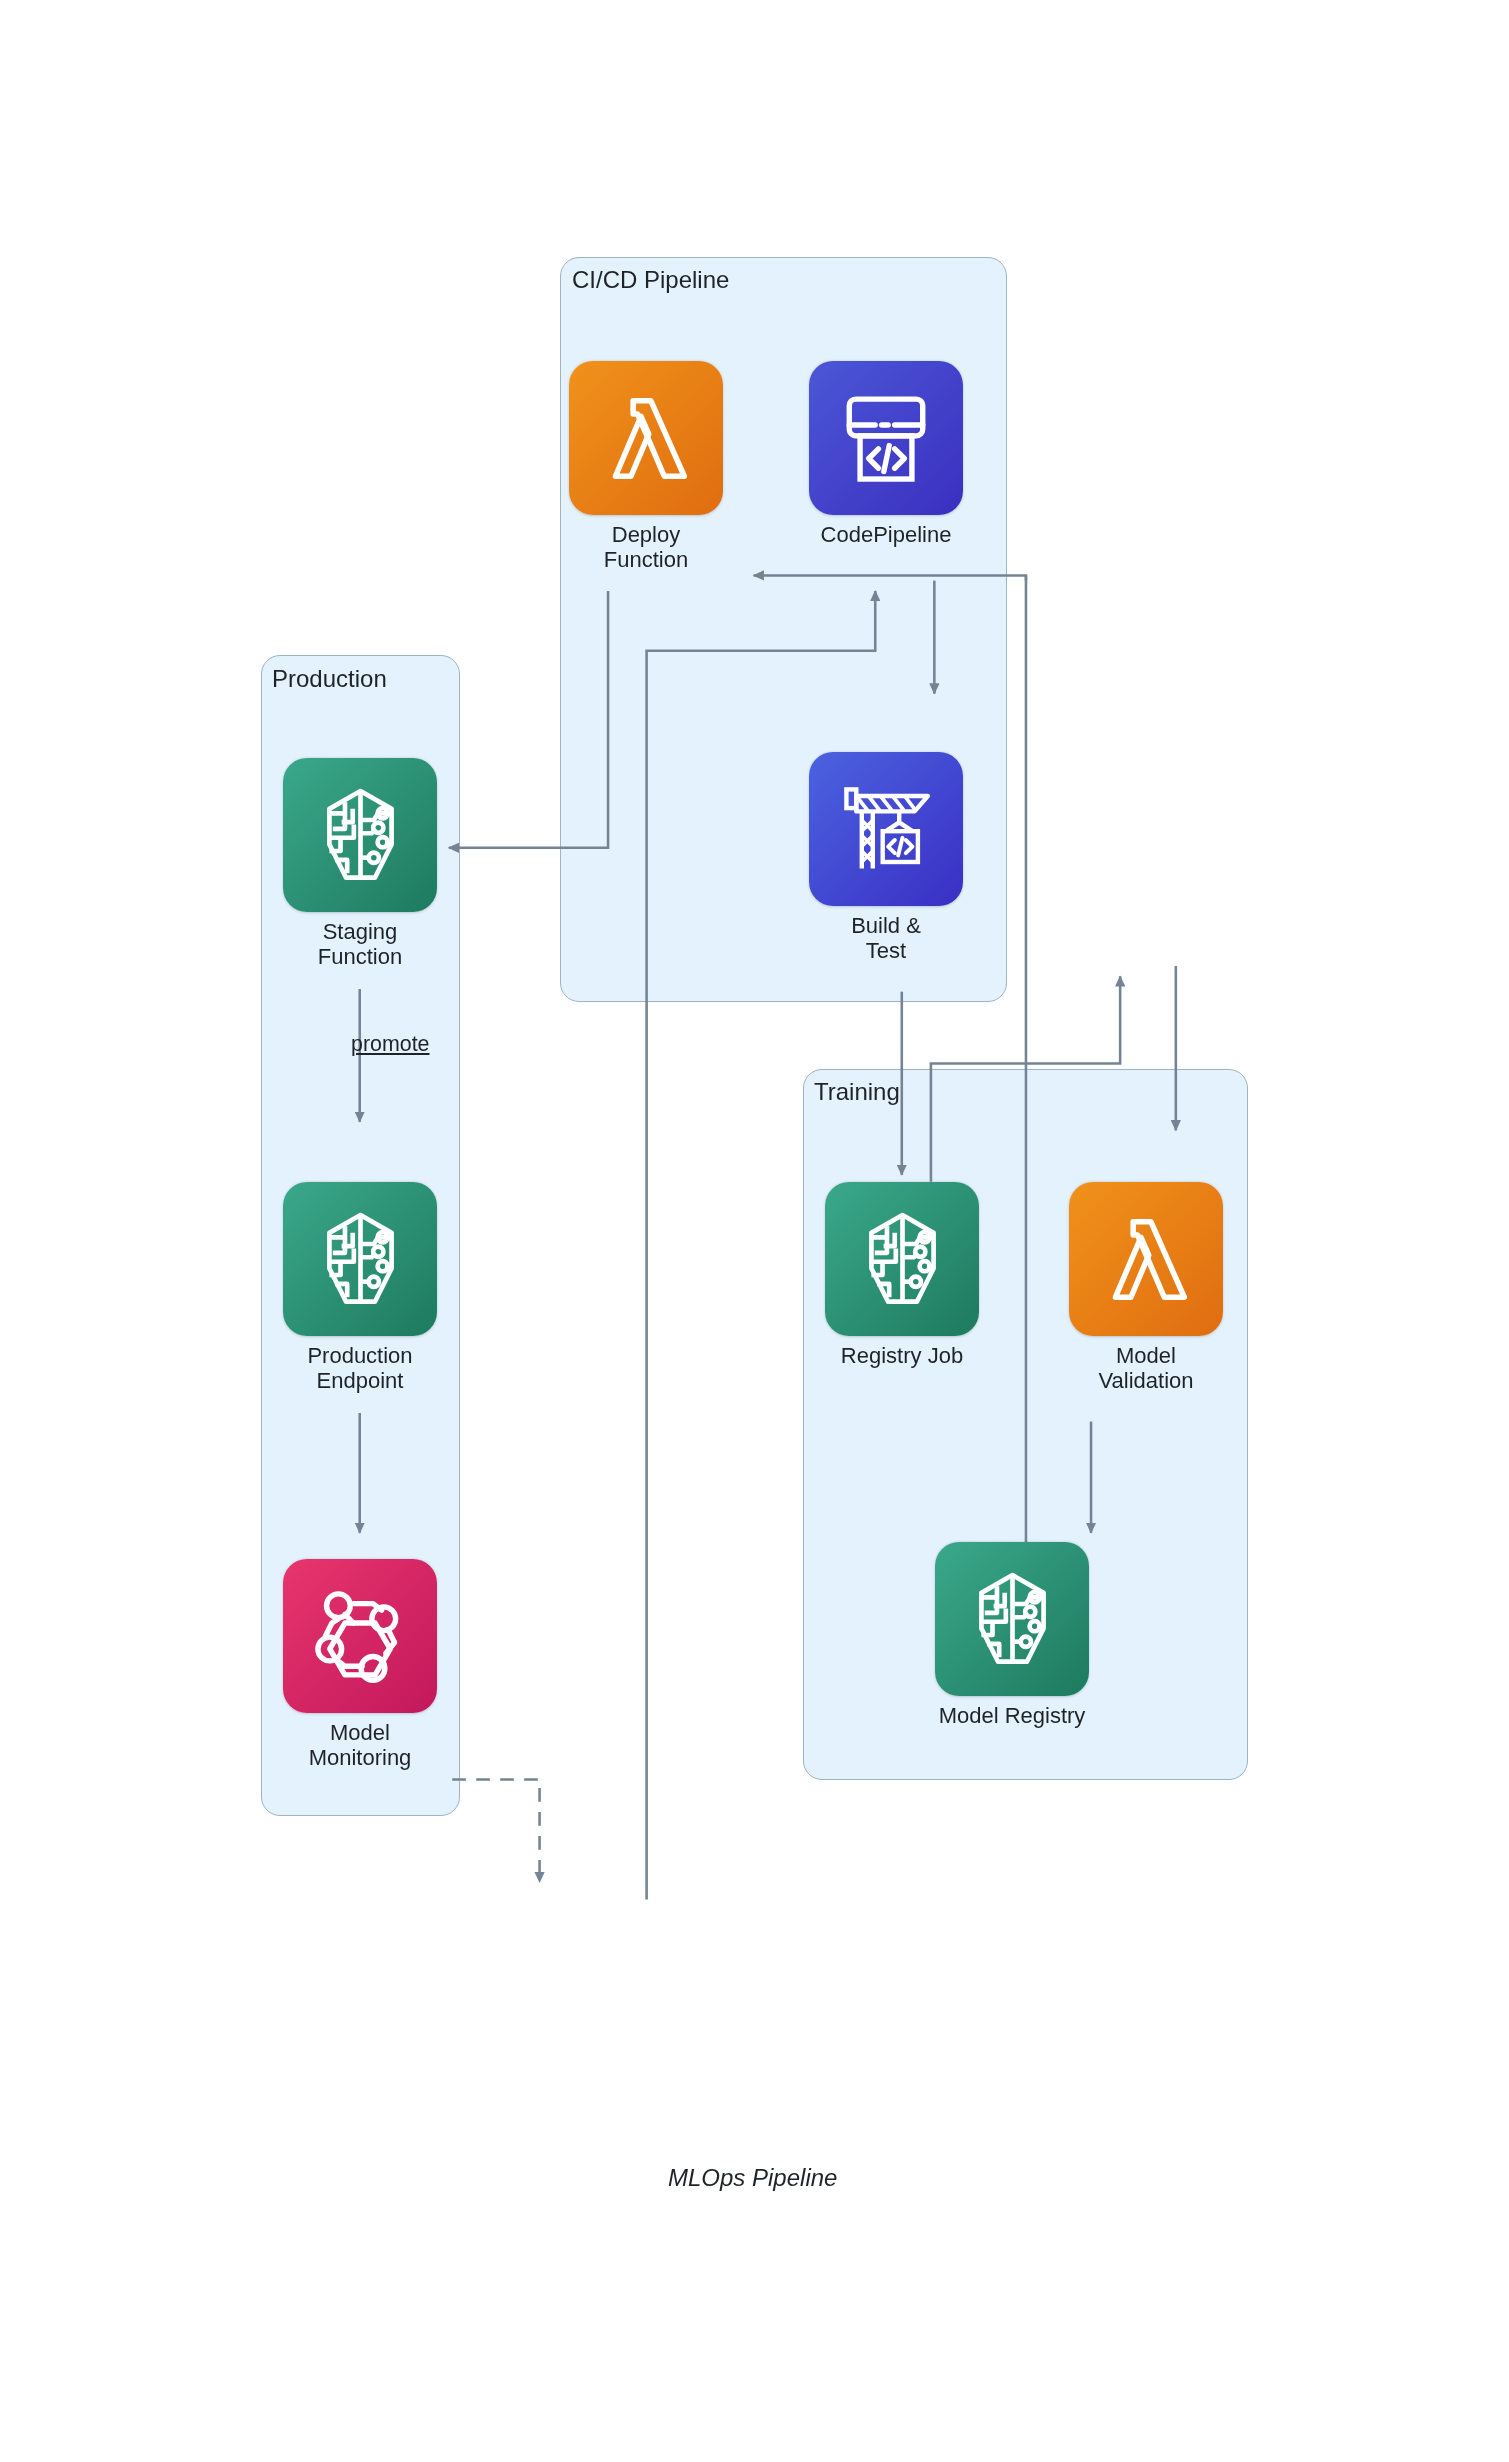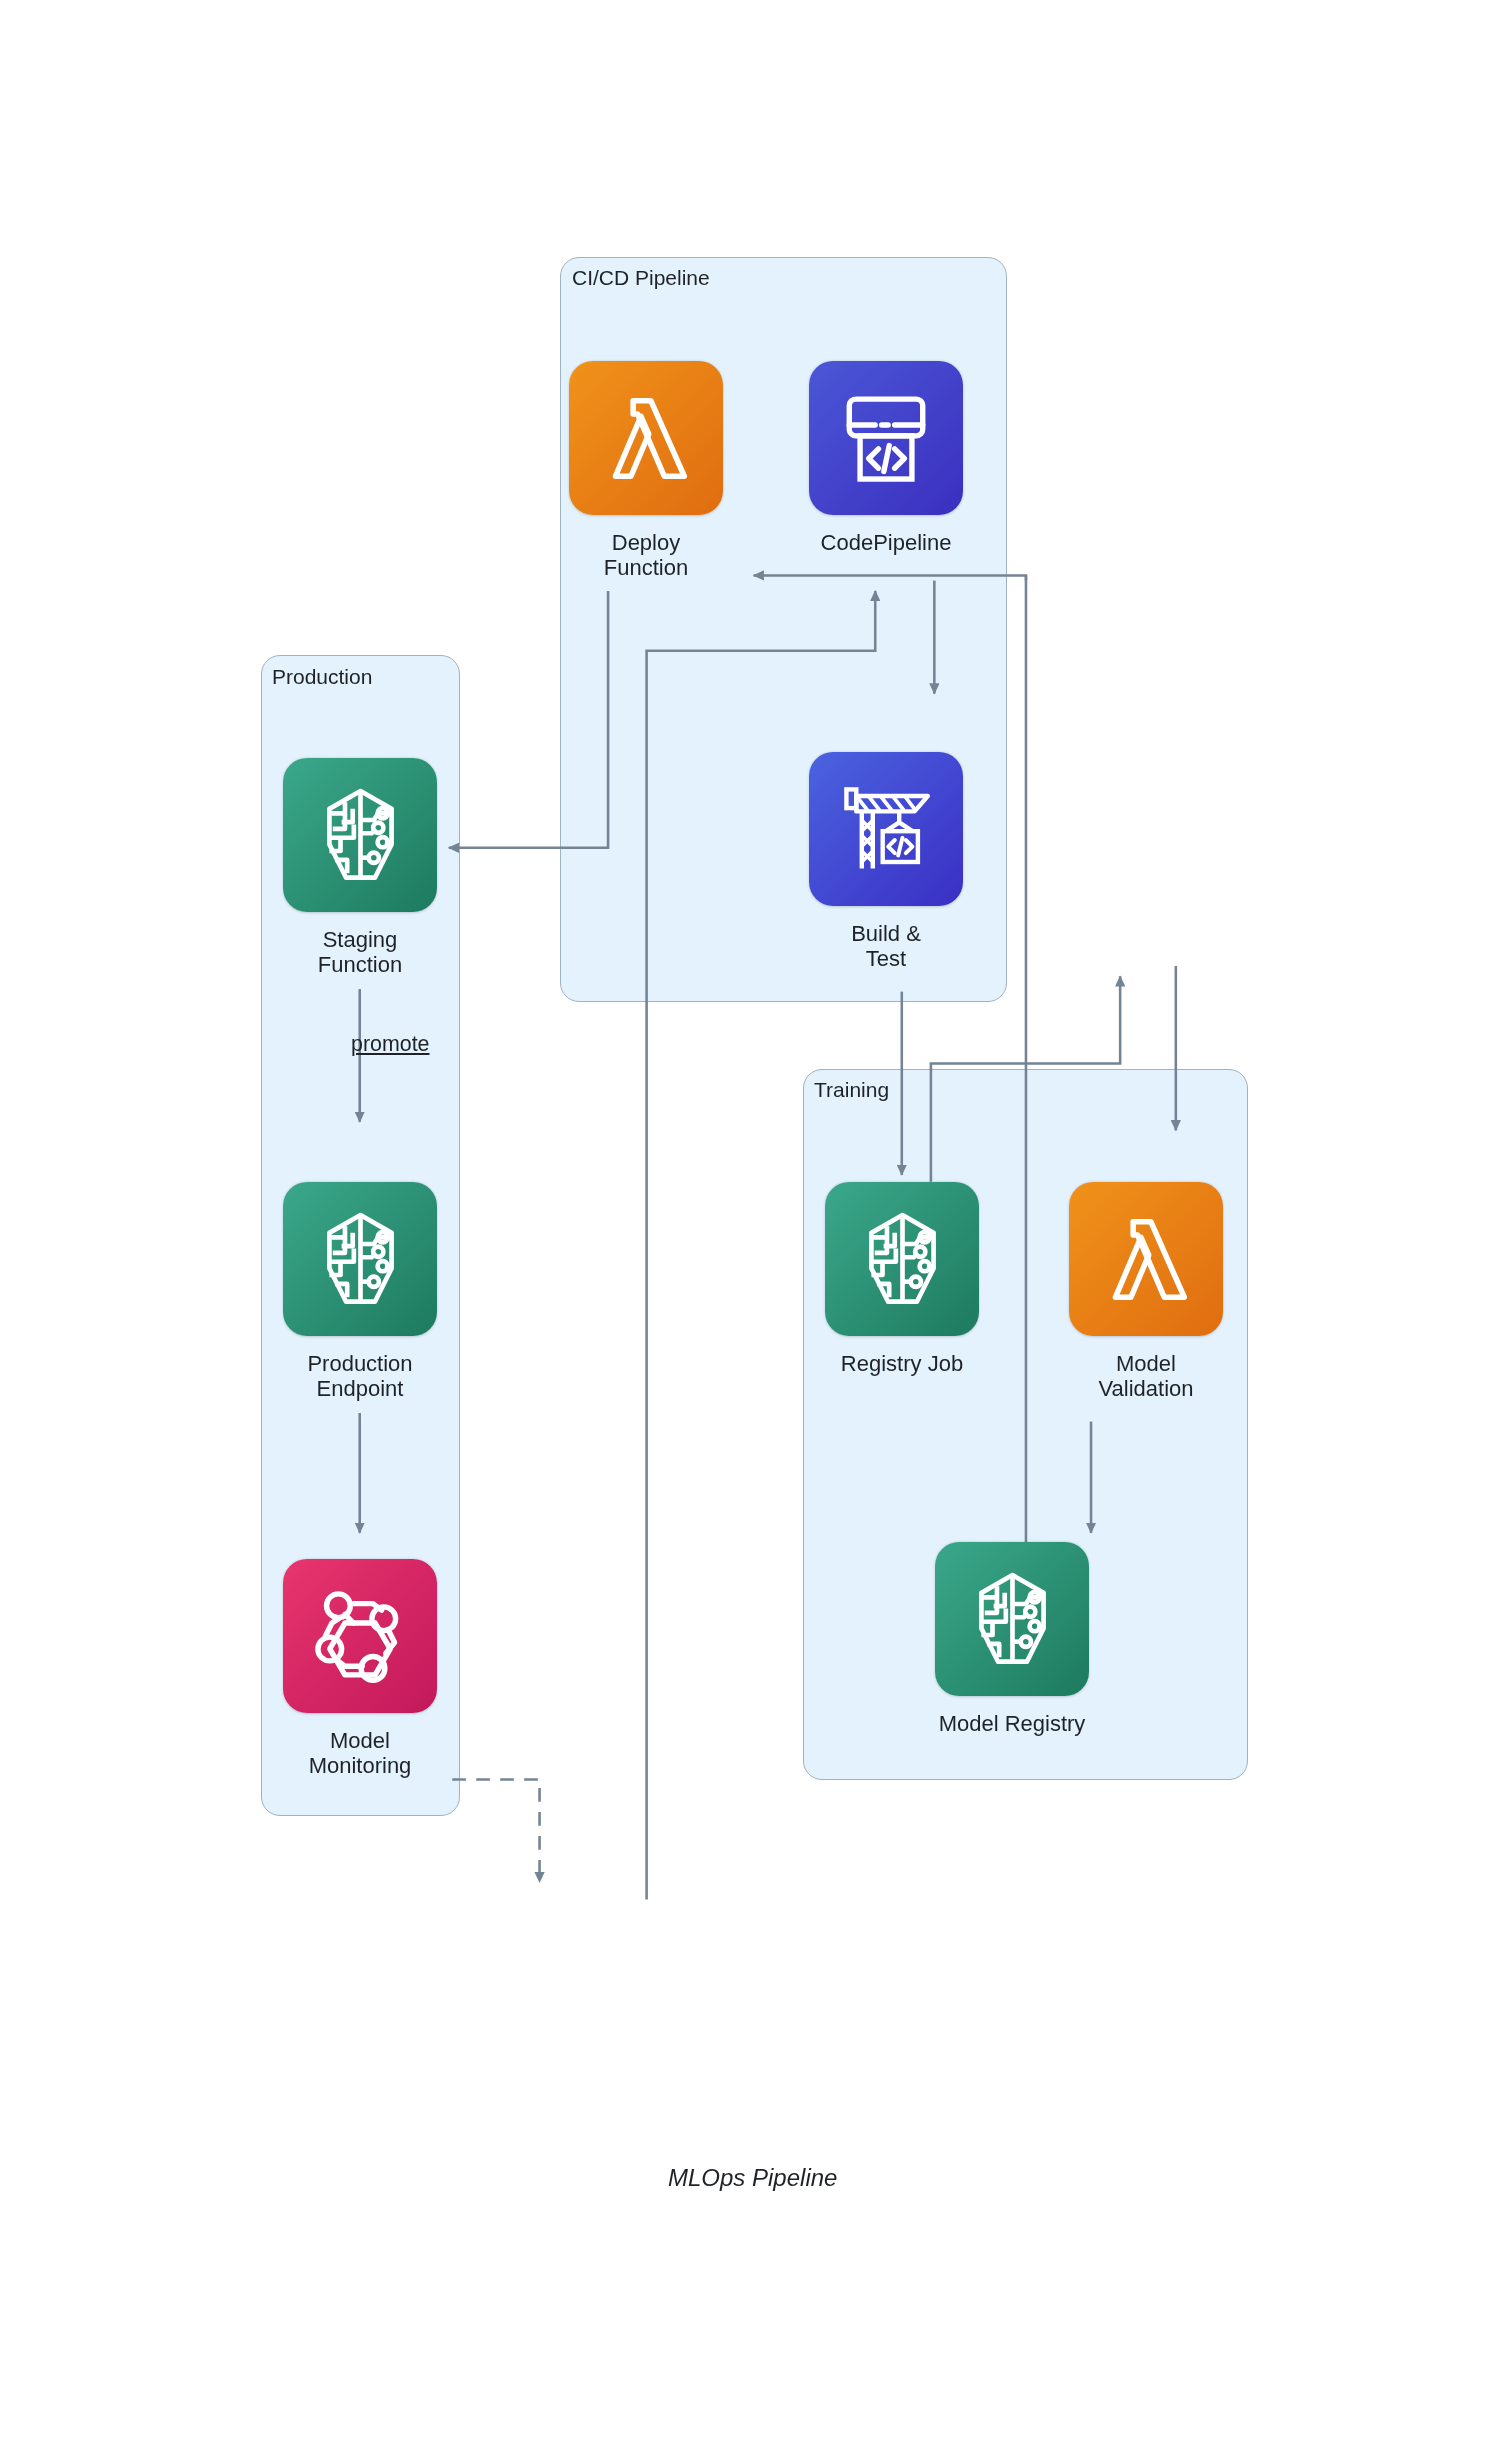--- a/index.html
+++ b/index.html
@@ -1,25 +1,25 @@
 <!DOCTYPE html>
 <html style="font-size:13.7px"><head>
 <meta charset="utf-8">
 <style>
   html,body{margin:0;padding:0;background:#ffffff;}
   body{font-family:"Liberation Sans","DejaVu Sans",sans-serif;}
   #stage{position:relative;width:1509px;height:2462px;background:#ffffff;overflow:hidden;}
 
   .group{position:absolute;background:#e3f2fd;border:1.4px solid #9fb3c0;border-radius:19px;box-sizing:border-box;}
-  .group-label{position:absolute;font-size:21px;color:#1f2328;white-space:nowrap;}
+  .group-label{position:absolute;font-size:24px;color:#1f2328;white-space:nowrap;}
 
   .node{position:absolute;display:flex;flex-direction:column;align-items:center;}
   .tile{width:154px;height:154px;border-radius:24px;display:flex;align-items:center;justify-content:center;box-shadow:0 0.9px 2.6px rgba(0,0,0,.18);}
   .tile svg{display:block;}
-  .node-label{margin-top:15px;font-size:22px;line-height:1.15;color:#1f2328;text-align:center;white-space:pre-line;}
+  .node-label{margin-top:7px;font-size:22px;line-height:1.15;color:#1f2328;text-align:center;white-space:pre-line;}
 
   .tile.lambda{background:linear-gradient(135deg,#f0921a 0%,#e06d10 100%);}
   .tile.codepipeline{background:linear-gradient(135deg,#4b57d6 0%,#3b2fc0 100%);}
   .tile.codebuild{background:linear-gradient(135deg,#4b63e0 0%,#3a2fc4 100%);}
   .tile.sagemaker{background:linear-gradient(135deg,#3ba88b 0%,#1d7a5e 100%);}
   .tile.s3{background:linear-gradient(135deg,#4a9b2a 0%,#2b6c18 100%);}
   .tile.cloudwatch{background:linear-gradient(135deg,#e8356d 0%,#c2185b 100%);}
   .tile.github{background:transparent;box-shadow:none;}
 
   svg.wires{position:absolute;left:0;top:0;width:1509px;height:2462px;pointer-events:none;}

